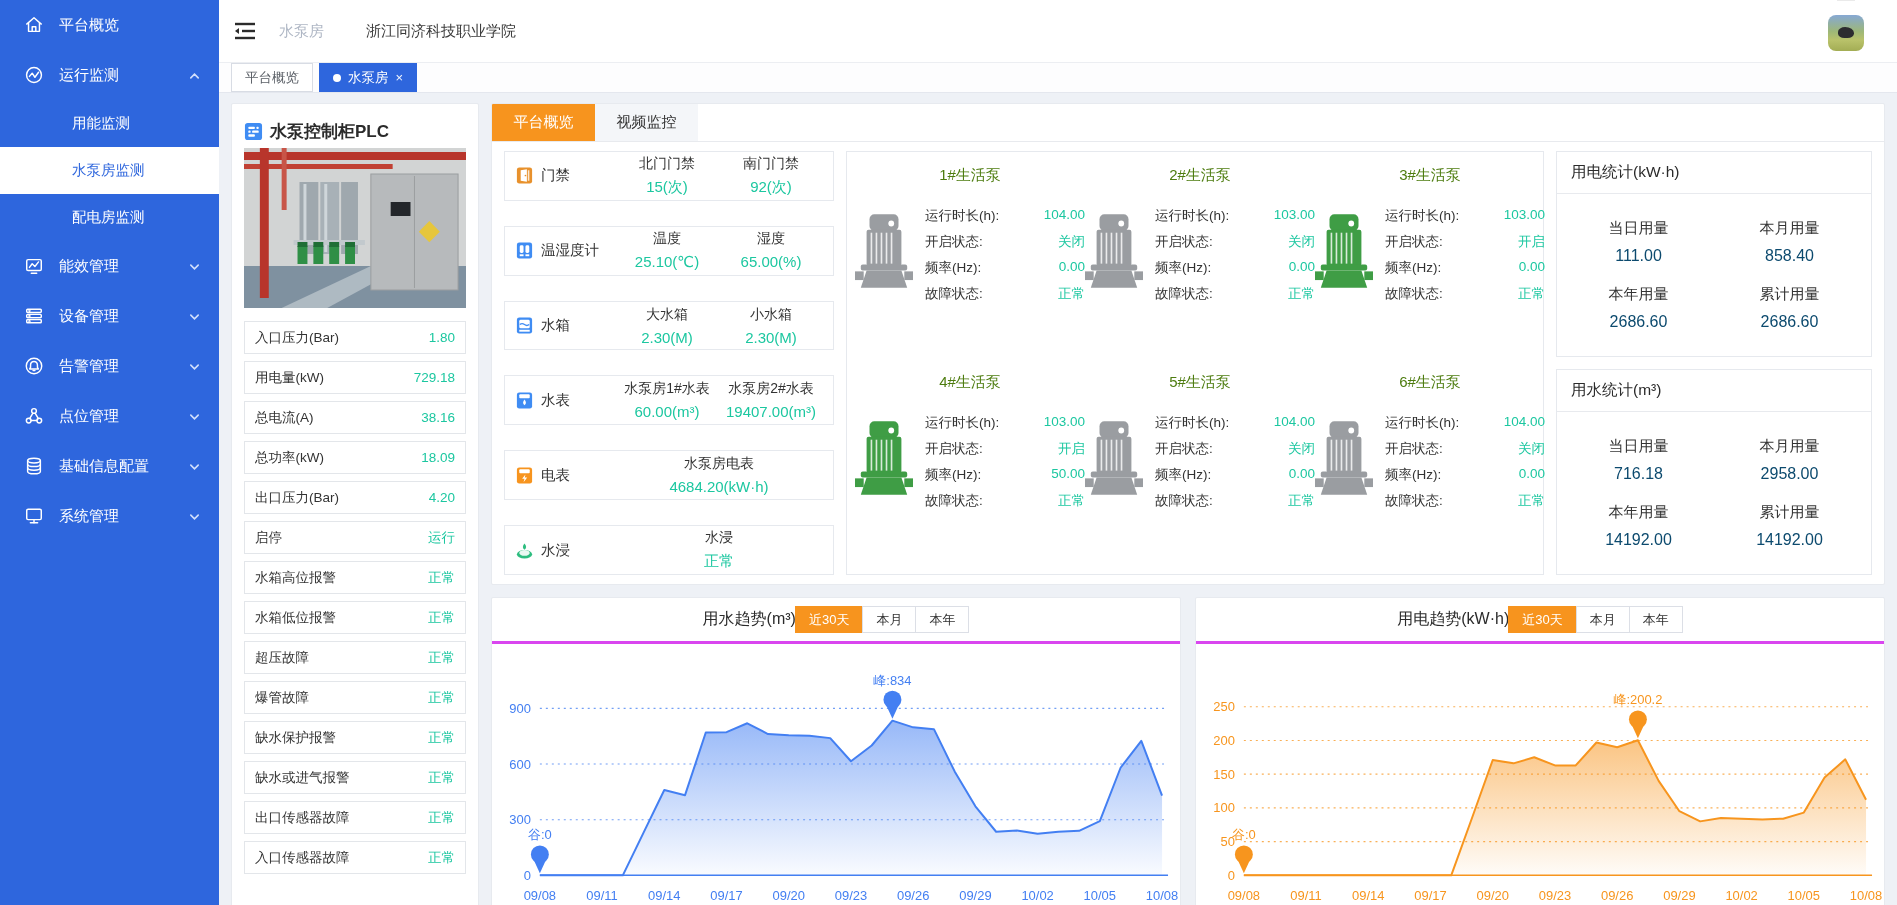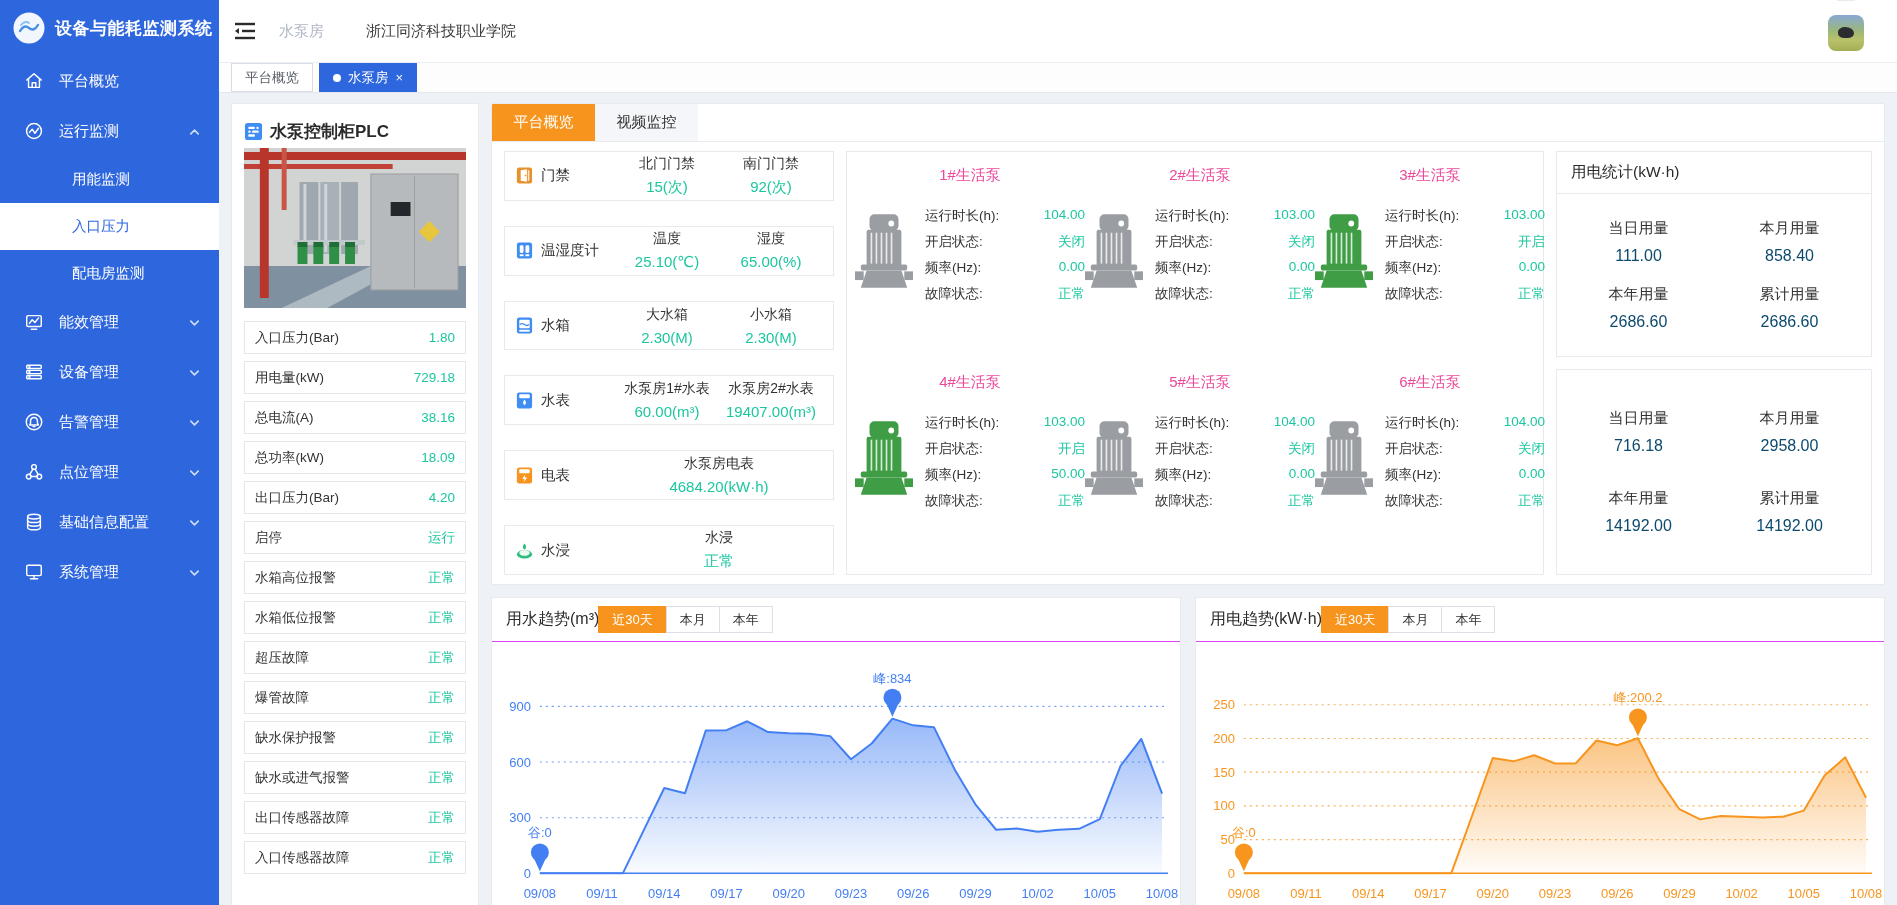--- a/index.html
+++ b/index.html
@@ -60,60 +60,50 @@
   .sensor-card { flex:1; border:1px solid #e6e9ee; display:flex; align-items:center; padding:0 10px; }
   .s-id { width:100px; display:flex; align-items:center; gap:7px; font-size:14.5px; color:#333; }
   .s-icon { width:19px; height:19px; flex:none; }
   .sensor-vals { flex:1; display:flex; }
   .sv { flex:1; text-align:center; }
   .sv-label { font-size:14px; color:#333; margin-bottom:5px; }
   .sv-value { font-size:15px; color:#1cc7a0; }
 
   .pump-panel { border:1px solid #e6e9ee; display:grid; grid-template-columns:1fr 1fr 1fr; grid-template-rows:1fr 1fr; padding:4px 8px; }
   .pump-unit { display:flex; flex-direction:column; align-items:center; padding-top:10px; }
-  .pump-title { font-size:15px; color:#ec4899; margin-bottom:14px; }
+  .pump-title { font-size:15px; color:#4d7c0f; margin-bottom:14px; }
   .pump-body { display:flex; align-items:center; gap:12px; }
   .pump-svg { width:58px; height:78px; flex:none; }
   .pump-rows { width:160px; }
   .pump-row { display:flex; justify-content:space-between; margin:8px 0; font-size:13.5px; }
   .pump-row .v { color:#1cc7a0; }
 
   .right-stats { display:flex; flex-direction:column; gap:12px; min-height:0; }
   .stat-box { flex:1; border:1px solid #e6e9ee; display:flex; flex-direction:column; }
   .stat-head { padding:10px 14px; font-size:15.5px; color:#2b2b2b; border-bottom:1px solid #e8eaee; }
   .stat-grid { flex:1; display:grid; grid-template-columns:1fr 1fr; align-content:space-evenly; padding:4px 6px; }
   .stat-cell { text-align:center; }
   .stat-label { font-size:15px; color:#333; margin-bottom:9px; }
   .stat-value { font-size:16px; color:#0c4a6e; }
 
   
   .charts-row { grid-column:2; display:grid; grid-template-columns:1fr 1fr; gap:14px; }
   .chart-card { display:flex; flex-direction:column; overflow:hidden; }
-  .chart-head { display:flex; align-items:center; justify-content:flex-start; padding:8px 14px; border-bottom:1px solid #d946ef; flex:none; }
+  .chart-head { display:flex; align-items:center; justify-content:center; padding:8px 14px; border-bottom:3px solid #d946ef; flex:none; }
   .chart-title { font-size:16px; color:#2b2b2b; }
   .range-group { display:flex; }
   .range-btn { height:27px; padding:0 13px; font-size:13px; border:1px solid #dcdfe6; background:#fff; color:#333; margin-left:-1px; cursor:pointer; }
   .range-btn.active { background:#f7941e; border-color:#f7941e; color:#fff; }
   .chart-svg { width:100%; display:block; }
 </style>
 </head>
 <body>
 
 <div class="app">
   <aside class="sidebar">
-    <div class="logo">
-      <span class="logo-icon">
-        <svg viewBox="0 0 34 34">
-            <circle cx="17" cy="17" r="15.5" fill="#f2f7ff"></circle>
-            <path d="M8 20 q4 -7 9 -3 t9 -3" stroke="#4a90e2" stroke-width="2.4" fill="none" stroke-linecap="round"></path>
-            <path d="M9 14 q4 -5 8 -2" stroke="#8fc3f5" stroke-width="2" fill="none" stroke-linecap="round"></path>
-          </svg>
-      </span>
-      <span class="logo-text">设备与能耗监测系统</span>
-    </div>
     <nav id="side-nav">
         <div class="side-item">
           <span class="icon">
             <svg viewBox="0 0 22 22" fill="none" stroke="#fff" stroke-width="1.6" stroke-linecap="round" stroke-linejoin="round">
               <path d="M3 10 L11 3 L19 10"></path>
               <path d="M5 9 V18 H17 V9"></path>
               <path d="M9 18 V13 H13 V18"></path>
             </svg>
           </span>
           <span>平台概览</span>
@@ -127,21 +117,21 @@
           </span>
           <span>运行监测</span>
           <span class="chev"><svg viewBox="0 0 14 14" fill="none" stroke="#e3ecff" stroke-width="1.7" stroke-linecap="round">
               <polyline points="3,9 7,5 11,9"></polyline>
             </svg></span>
         </div>
         <div class="side-item sub">
           <span>用能监测</span>
         </div>
         <div class="side-item sub active">
-          <span>入口压力</span>
+          <span>水泵房监测</span>
         </div>
         <div class="side-item sub">
           <span>配电房监测</span>
         </div>
         <div class="side-item">
           <span class="icon">
             <svg viewBox="0 0 22 22" fill="none" stroke="#fff" stroke-width="1.6" stroke-linecap="round" stroke-linejoin="round">
               <rect x="3" y="4" width="16" height="12" rx="1.5"></rect>
               <polyline points="6,12.5 9,8.5 12,11.5 16,6.5"></polyline>
               <line x1="8" y1="19" x2="14" y2="19"></line>
@@ -756,20 +746,21 @@
                     <div class="stat-label">本年用量</div>
                     <div class="stat-value">2686.60</div>
                   </div>
                   <div class="stat-cell">
                     <div class="stat-label">累计用量</div>
                     <div class="stat-value">2686.60</div>
                   </div>
                 </div>
               </div>
               <div class="stat-box">
+                <div class="stat-head">用水统计(m³)</div>
                 <div class="stat-grid">
                   <div class="stat-cell">
                     <div class="stat-label">当日用量</div>
                     <div class="stat-value">716.18</div>
                   </div>
                   <div class="stat-cell">
                     <div class="stat-label">本月用量</div>
                     <div class="stat-value">2958.00</div>
                   </div>
                   <div class="stat-cell">

